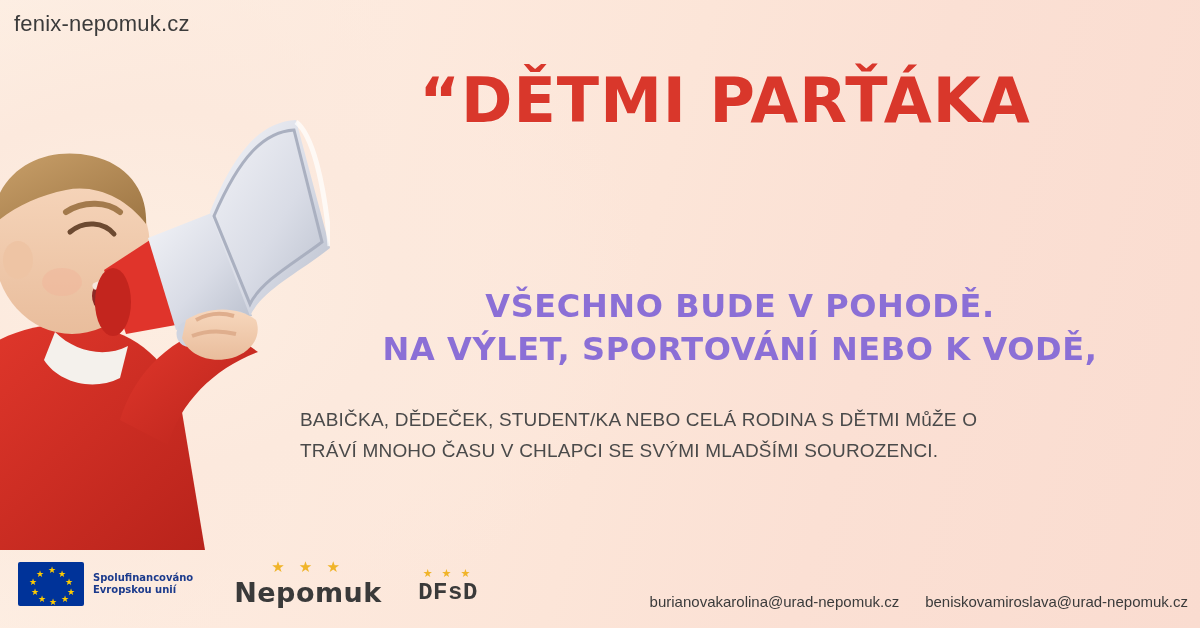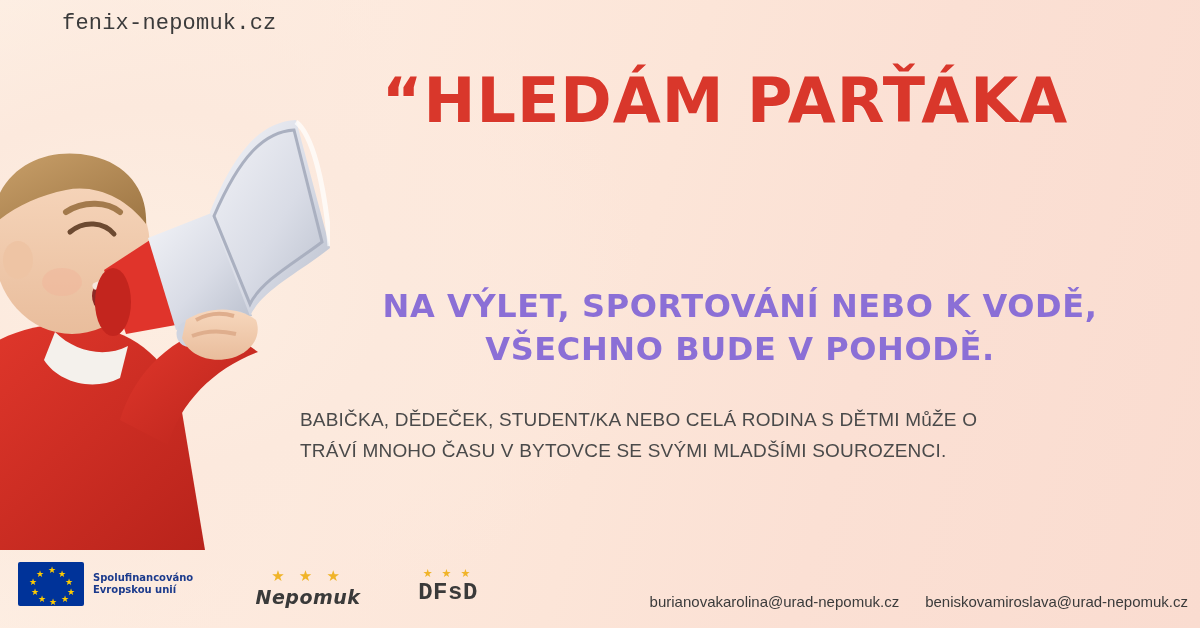--- a/index.html
+++ b/index.html
@@ -22,22 +22,21 @@
   }
 
   
   .site-tag {
     position: absolute;
     left: 14px;
     top: 11px;
     font-size: 22px;
     color: #3b3b3b;
     letter-spacing: 0.2px;
-    font-family: Liberation Mono, monospace;
-    margin-left: 48px;
+    font-family: Liberation Sans, sans-serif;
   }
 
   
   .photo {
     position: absolute;
     left: 0;
     top: 120px;
     width: 330px;
     height: 430px;
   }
@@ -138,24 +137,23 @@
   .nepomuk-stars {
     color: #f0b429;
     font-size: 15px;
     letter-spacing: 5px;
     line-height: 16px;
     margin-bottom: 2px;
   }
   .nepomuk-word {
     font-family: "DejaVu Sans", sans-serif;
     font-weight: bold;
-    font-size: 19px;
+    font-size: 27px;
     color: #3a3a3a;
     letter-spacing: 0.5px;
-    font-style: italic;
   }
 
   .dfsd-logo {
     position: absolute;
     left: 393px;
     bottom: 22px;
     width: 110px;
     text-align: center;
   }
   .dfsd-stars {
@@ -253,31 +251,31 @@
 
       <rect x="176" y="196" width="74" height="26" rx="13" fill="#cfd4e0" transform="rotate(-12 213 209)"></rect>
 
       <path d="M186 200 C208 186 238 186 256 200 C262 216 252 232 232 238 C208 244 188 234 182 218 Z" fill="url(#skinG)"></path>
       <path d="M196 200 q18 -10 38 -4" stroke="#dfae8d" stroke-width="4" fill="none"></path>
       <path d="M192 216 q20 -8 44 -2" stroke="#dfae8d" stroke-width="4" fill="none"></path>
     </svg>
   </div>
 
   <div class="headline">
-    <span class="line">“HLEDÁM PARŤÁKA</span>
+    <span class="line">“DĚTMI PARŤÁKA</span>
   </div>
 
   <div class="subhead">
+    <span class="line">VŠECHNO BUDE V POHODĚ.</span>
     <span class="line">NA VÝLET, SPORTOVÁNÍ NEBO K VODĚ,</span>
-    <span class="line">VŠECHNO BUDE V POHODĚ.</span>
   </div>
 
   <div class="bodytext">
     <span class="line">BABIČKA, DĚDEČEK, STUDENT/KA NEBO CELÁ RODINA S DĚTMI MůŽE O</span>
-    <span class="line">TRÁVÍ MNOHO ČASU V BYTOVCE SE SVÝMI MLADŠÍMI SOUROZENCI.</span>
+    <span class="line">TRÁVÍ MNOHO ČASU V CHLAPCI SE SVÝMI MLADŠÍMI SOUROZENCI.</span>
   </div>
 
   <div class="footer">
 
     <div class="eu-logo">
       <div class="eu-flag">
         <span class="star" style="left:30px;  top:4px;">★</span>
         <span class="star" style="left:40px;  top:8px;">★</span>
         <span class="star" style="left:47px;  top:16px;">★</span>
         <span class="star" style="left:49px;  top:26px;">★</span>

